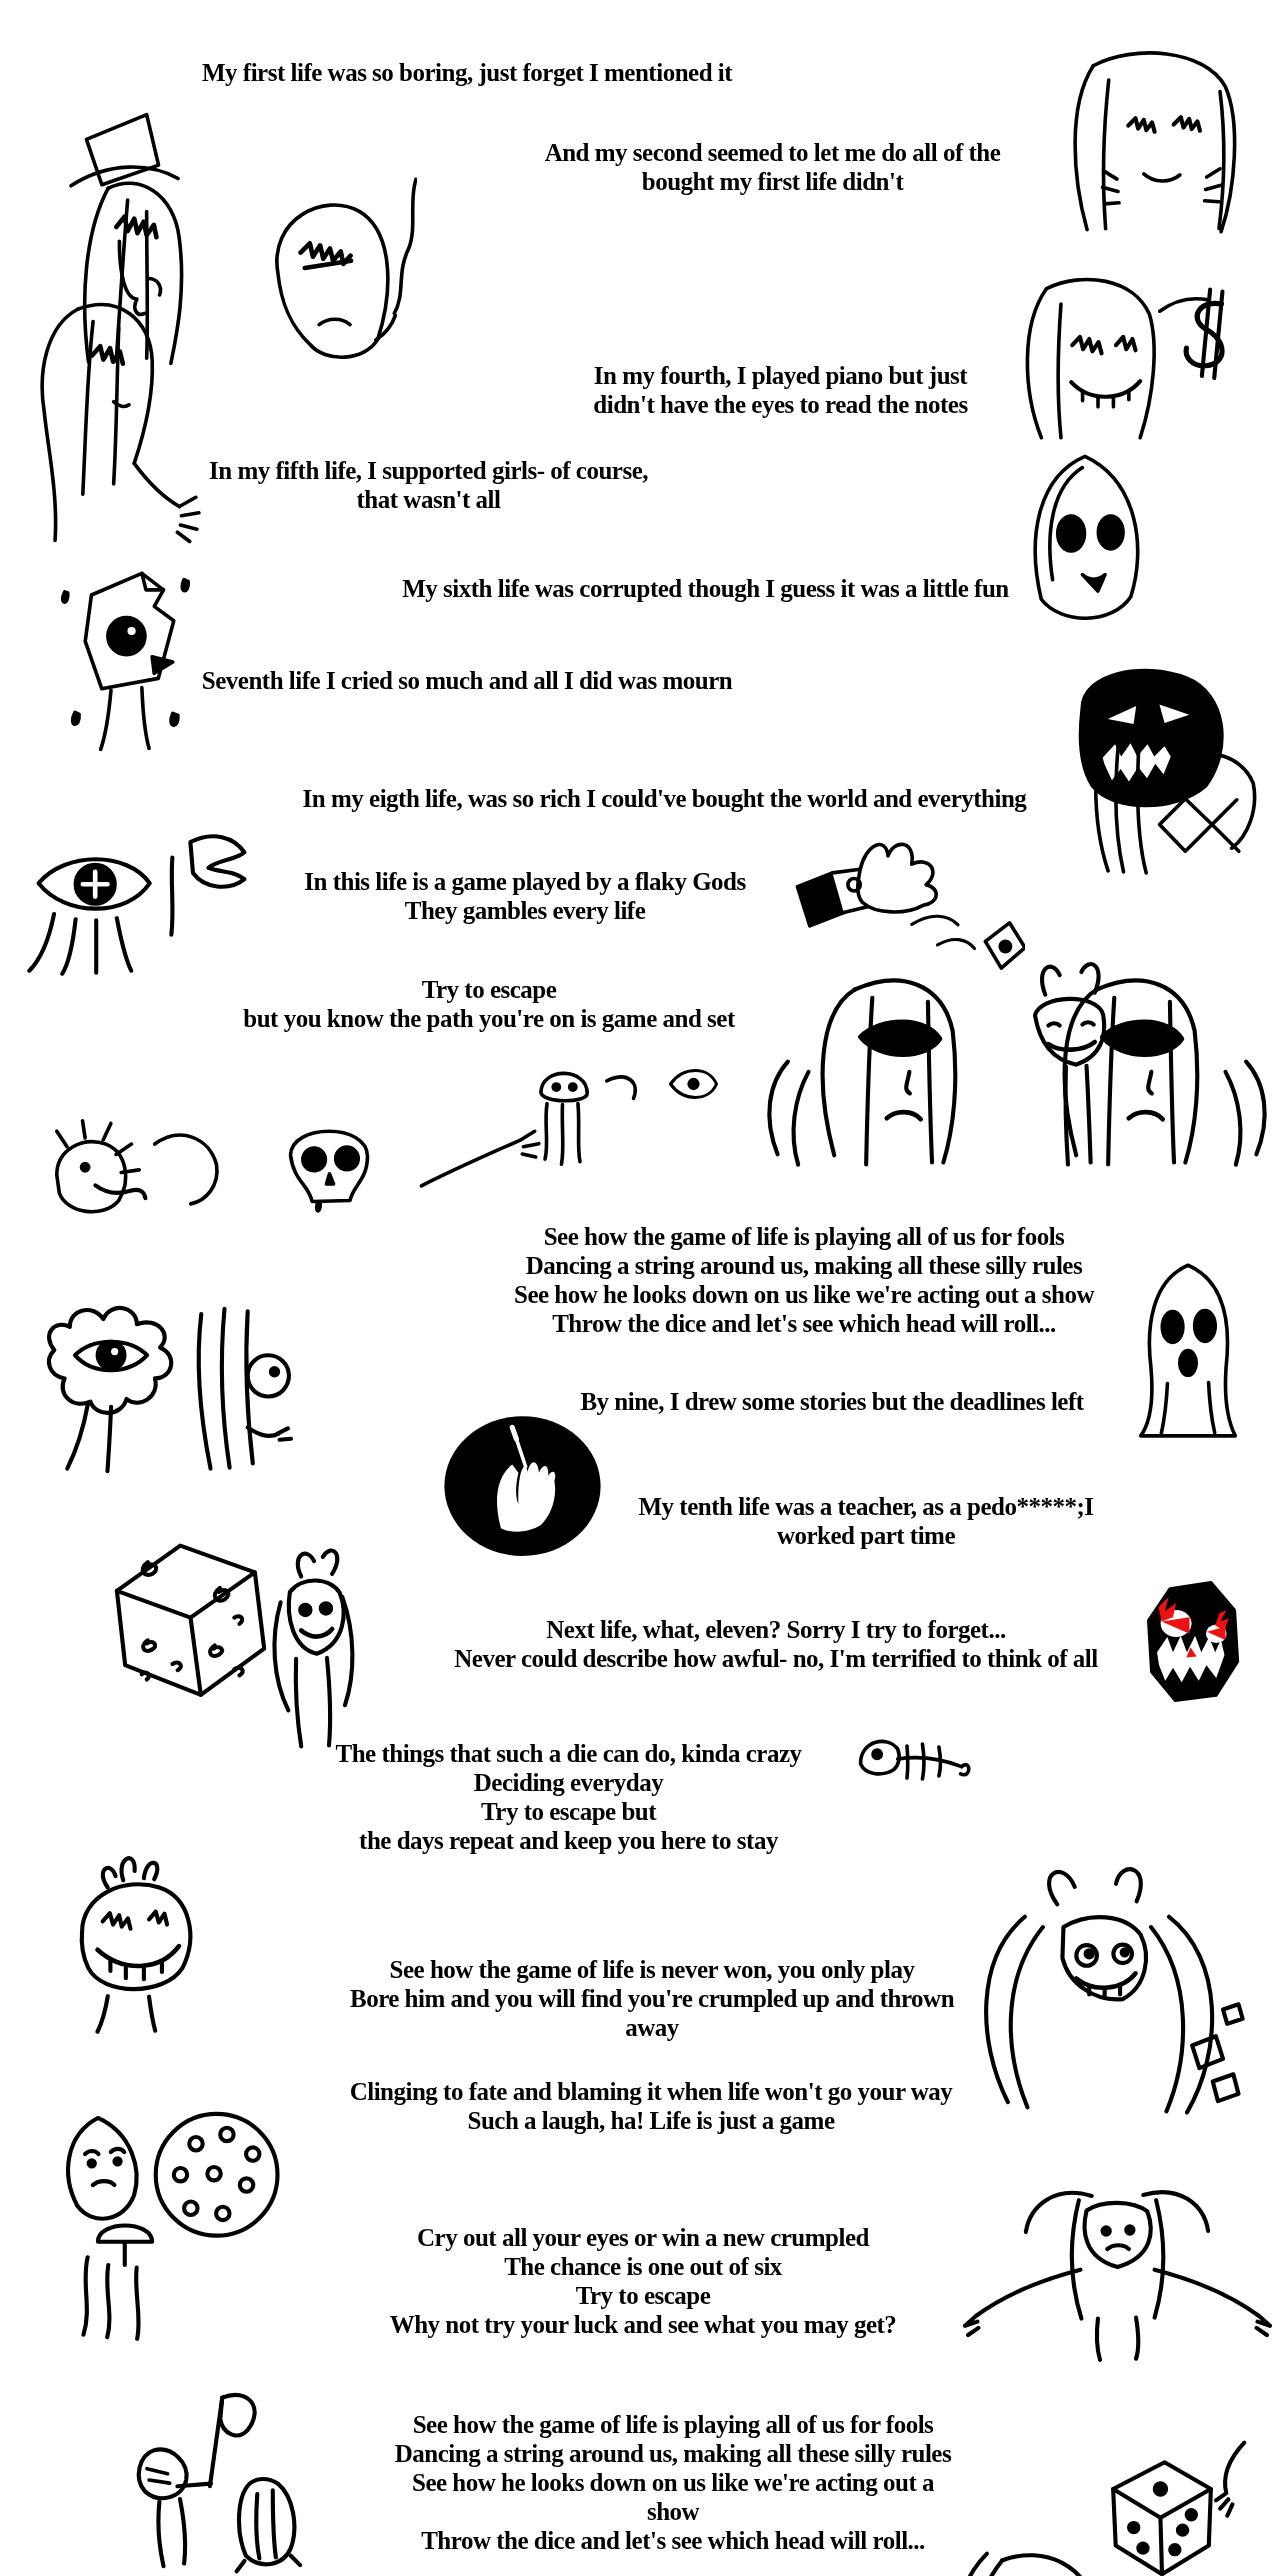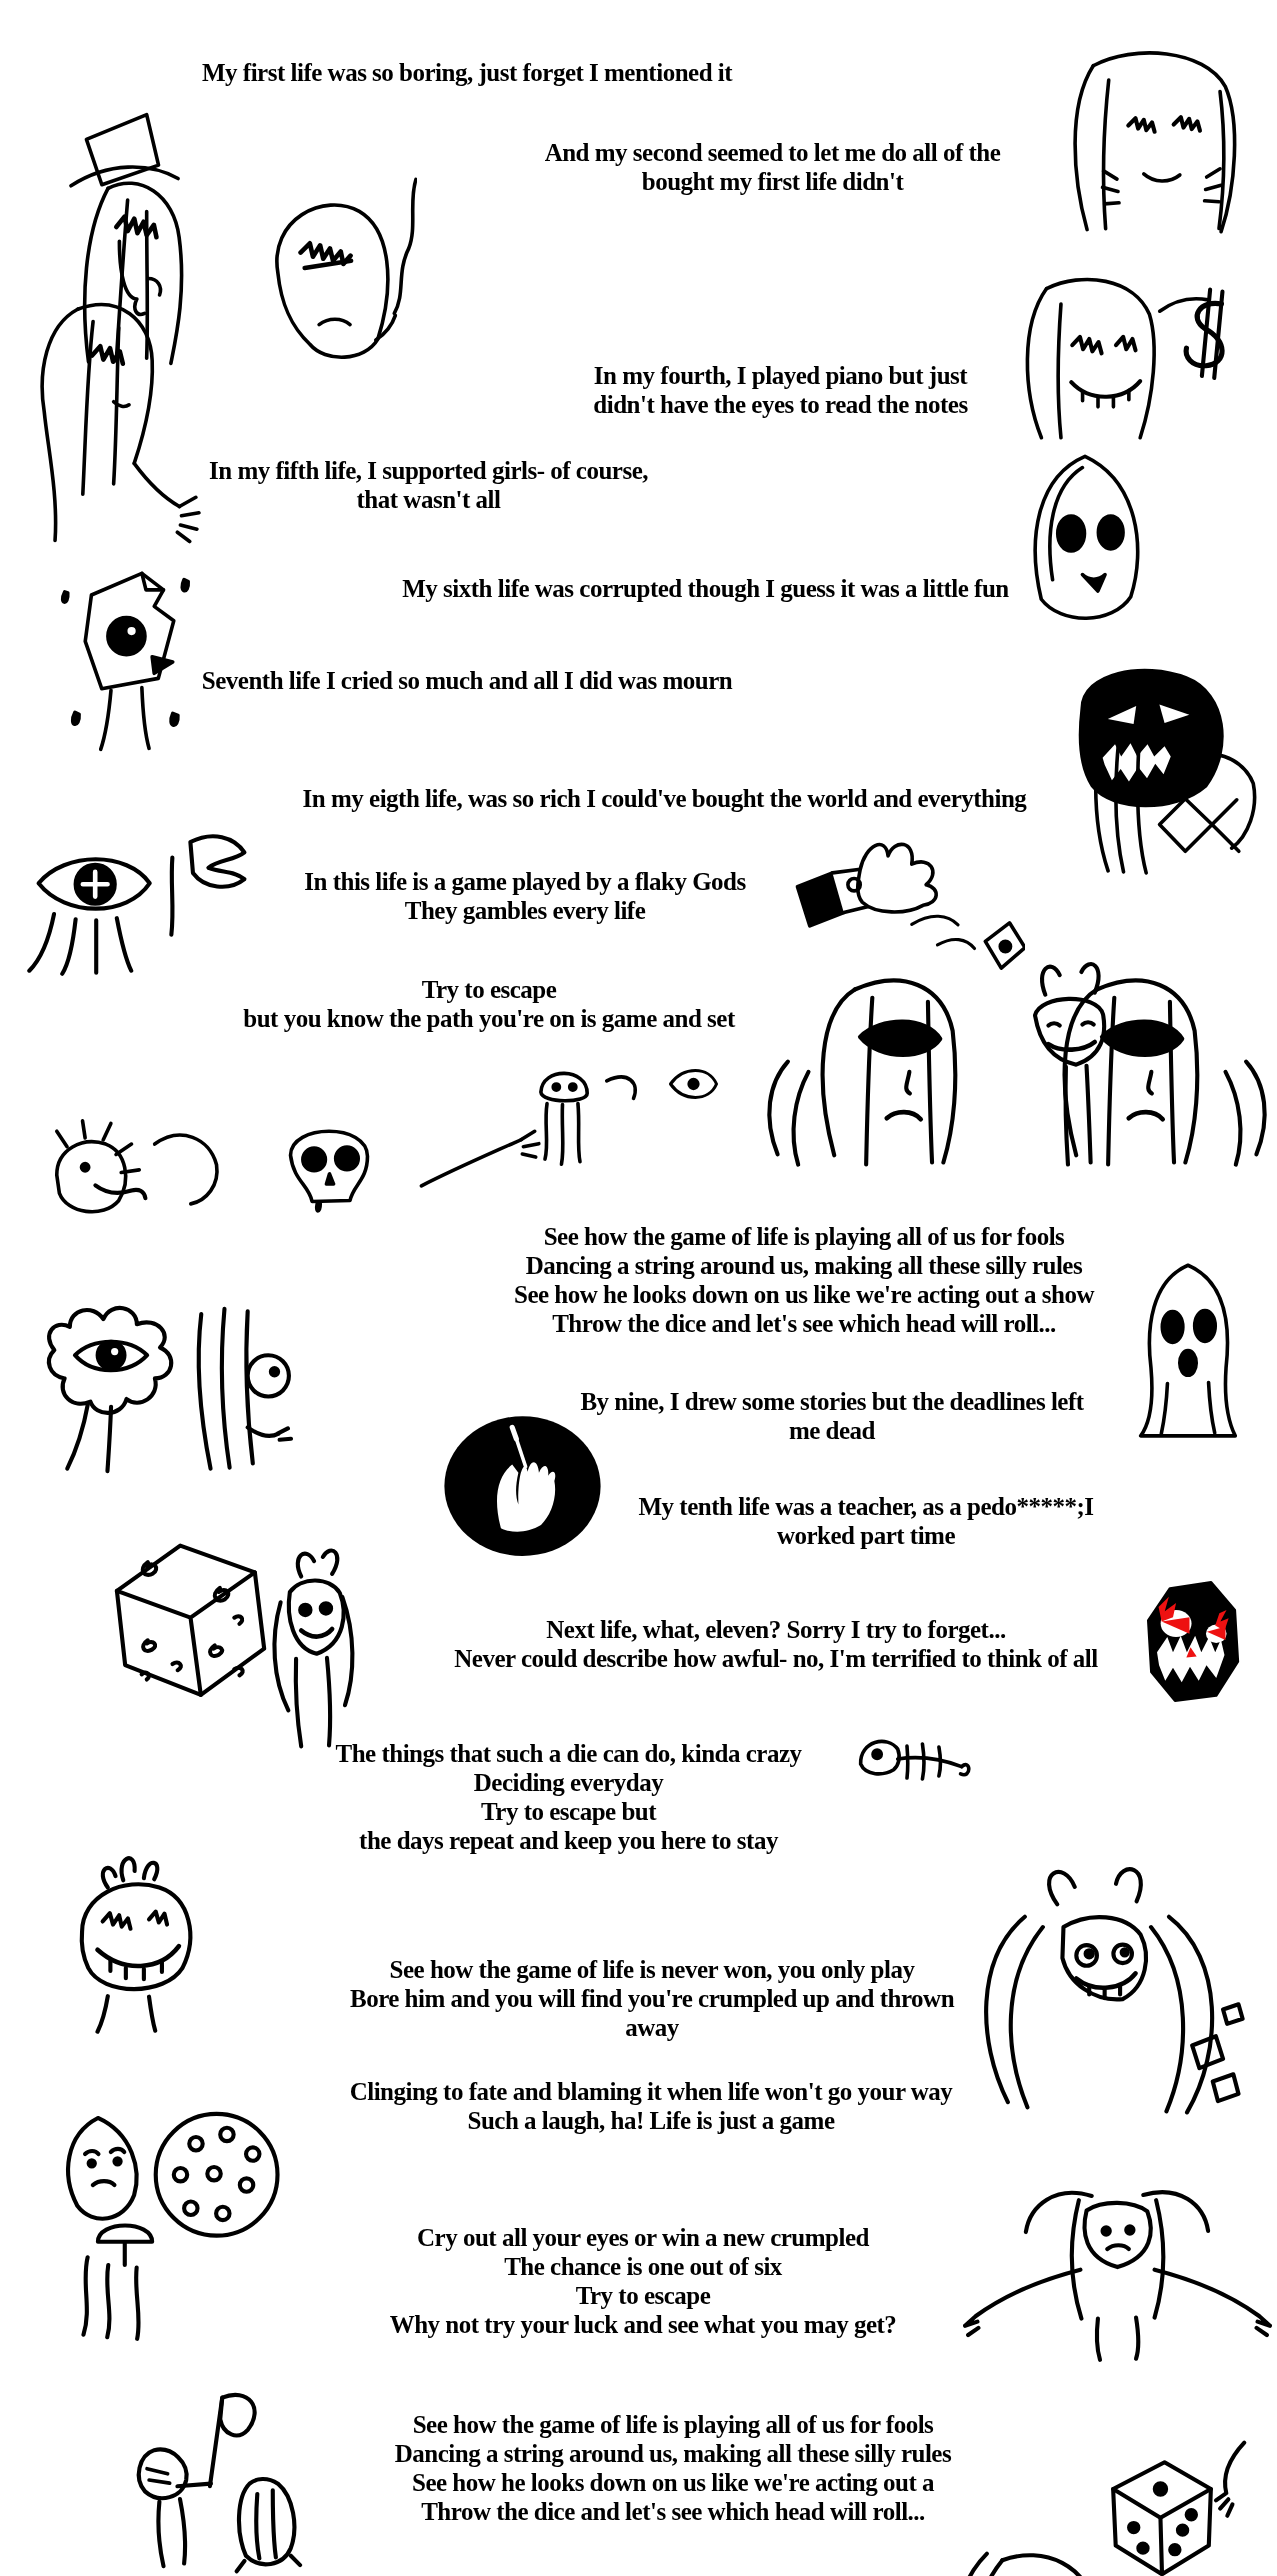--- a/index.html
+++ b/index.html
@@ -441,21 +441,20 @@
 
   <div class="lyric" style="left:482px;top:1222px;width:644px;">
     <div>See how the game of life is playing all of us for fools</div>
     <div>Dancing a string around us, making all these silly rules</div>
     <div>See how he looks down on us like we're acting out a show</div>
     <div>Throw the dice and let's see which head will roll...</div>
   </div>
 
   <div class="lyric" style="left:536px;top:1387px;width:592px;">
     <div>By nine, I drew some stories but the deadlines left</div>
-    <div>me dead</div>
   </div>
 
   <div class="lyric" style="left:557px;top:1492px;width:618px;">
     <div>My tenth life was a teacher, as a pedo*****;I</div>
     <div>worked part time</div>
   </div>
 
   <div class="lyric" style="left:428px;top:1615px;width:696px;">
     <div>Next life, what, eleven? Sorry I try to forget...</div>
     <div>Never could describe how awful- no, I'm terrified to think of all</div>
@@ -483,17 +482,18 @@
     <div>Cry out all your eyes or win a new crumpled</div>
     <div>The chance is one out of six</div>
     <div>Try to escape</div>
     <div>Why not try your luck and see what you may get?</div>
   </div>
 
   <div class="lyric" style="left:364px;top:2410px;width:618px;">
     <div>See how the game of life is playing all of us for fools</div>
     <div>Dancing a string around us, making all these silly rules</div>
     <div>See how he looks down on us like we're acting out a</div>
+    <div>show</div>
     <div>Throw the dice and let's see which head will roll...</div>
   </div>
 
 </div>
 
 
 </body></html>

